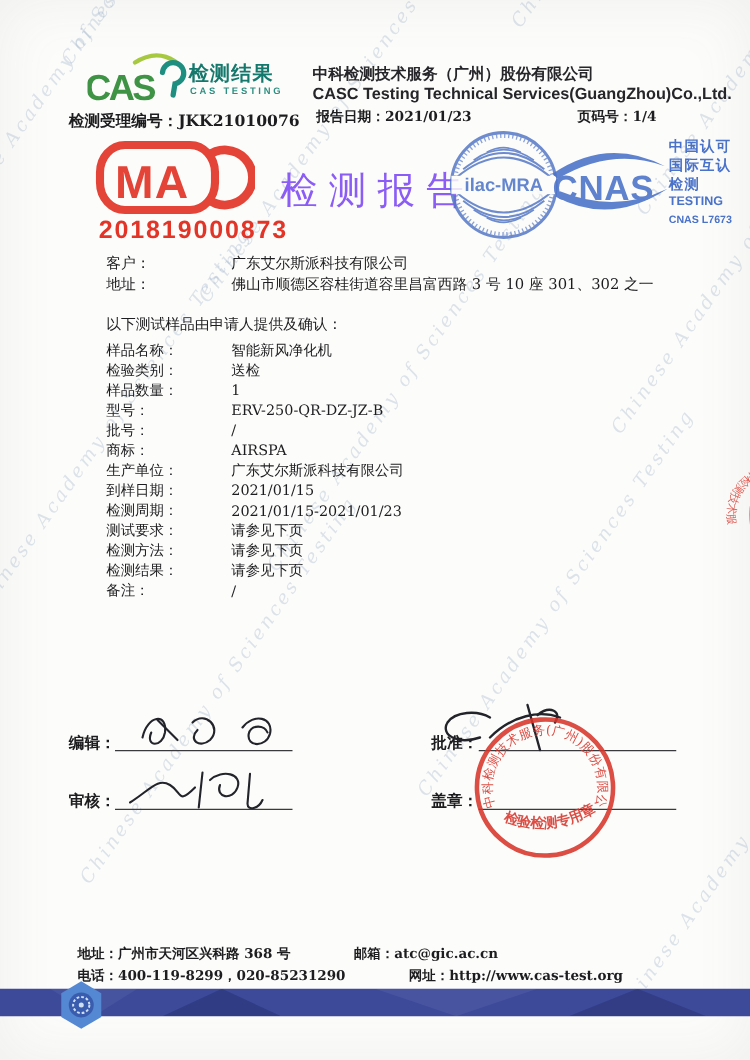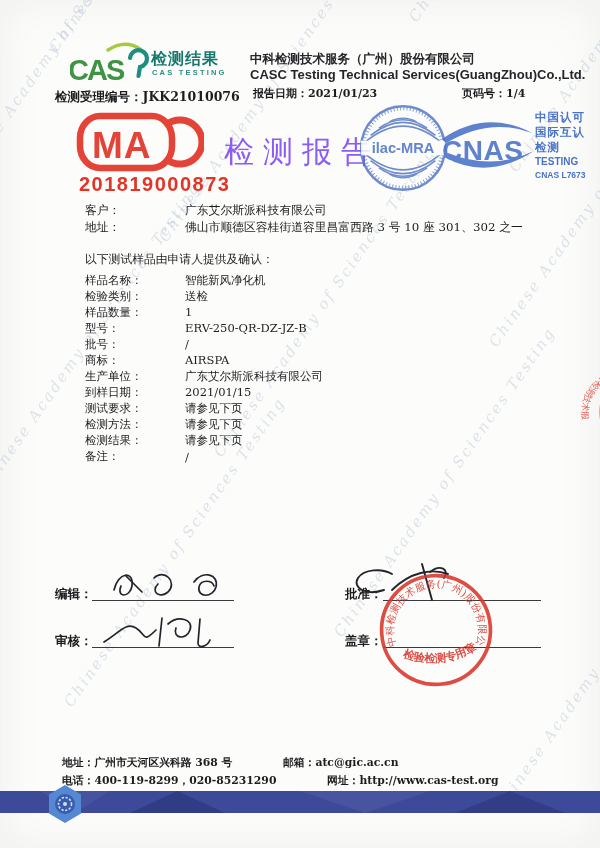--- a/index.html
+++ b/index.html
@@ -184,20 +184,24 @@
       </div>
     <div class="row">
         <span class="lab">生产单位：</span>
         <span class="val">广东艾尔斯派科技有限公司</span>
       </div>
     <div class="row">
         <span class="lab">到样日期：</span>
         <span class="val">2021/01/15</span>
       </div>
     <div class="row">
+        <span class="lab">检测周期：</span>
+        <span class="val">2021/01/15-2021/01/23</span>
+      </div>
+    <div class="row">
         <span class="lab">测试要求：</span>
         <span class="val">请参见下页</span>
       </div>
     <div class="row">
         <span class="lab">检测方法：</span>
         <span class="val">请参见下页</span>
       </div>
     <div class="row">
         <span class="lab">检测结果：</span>
         <span class="val">请参见下页</span>

